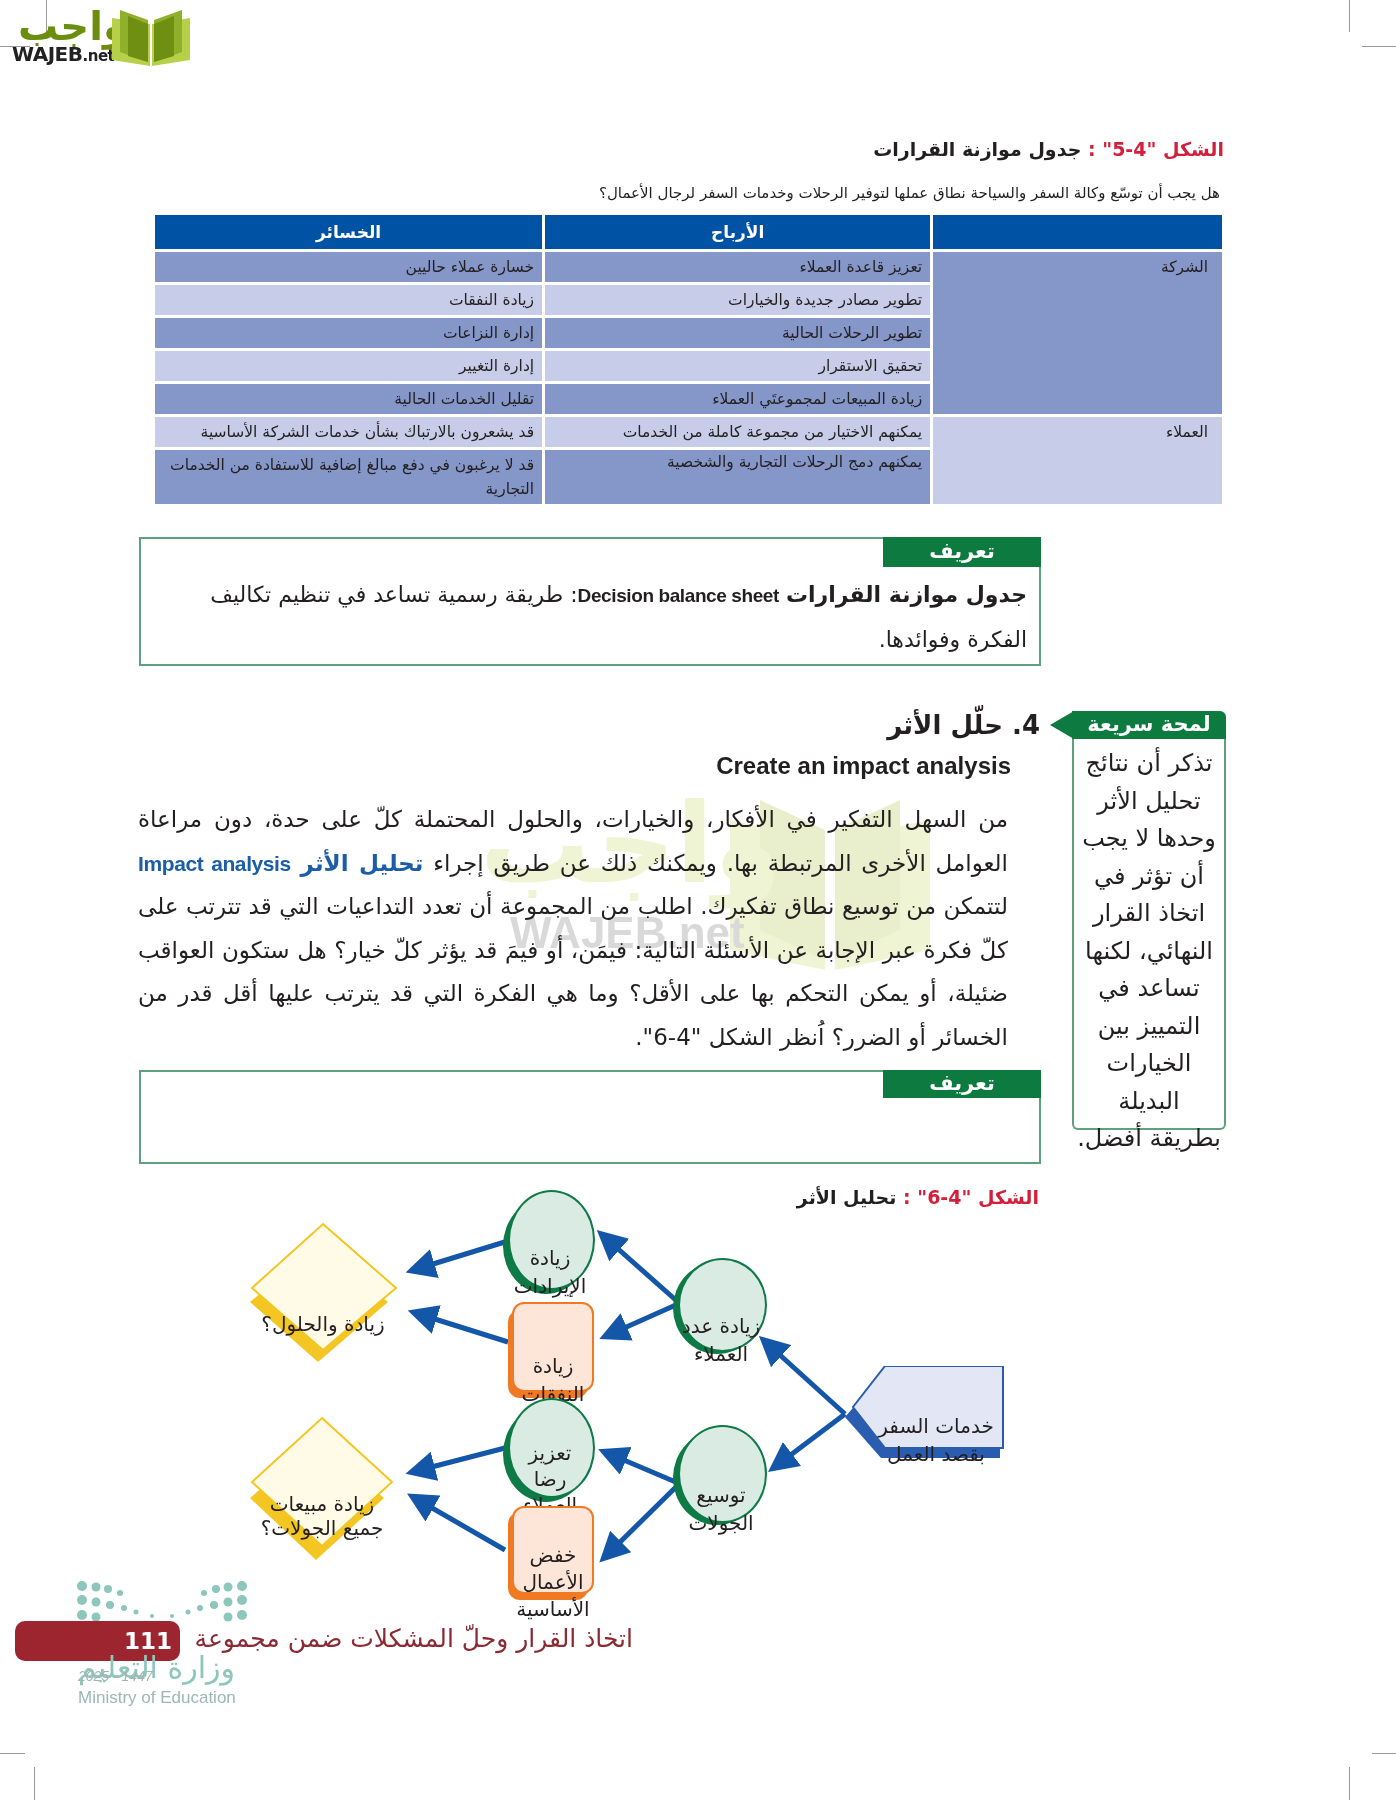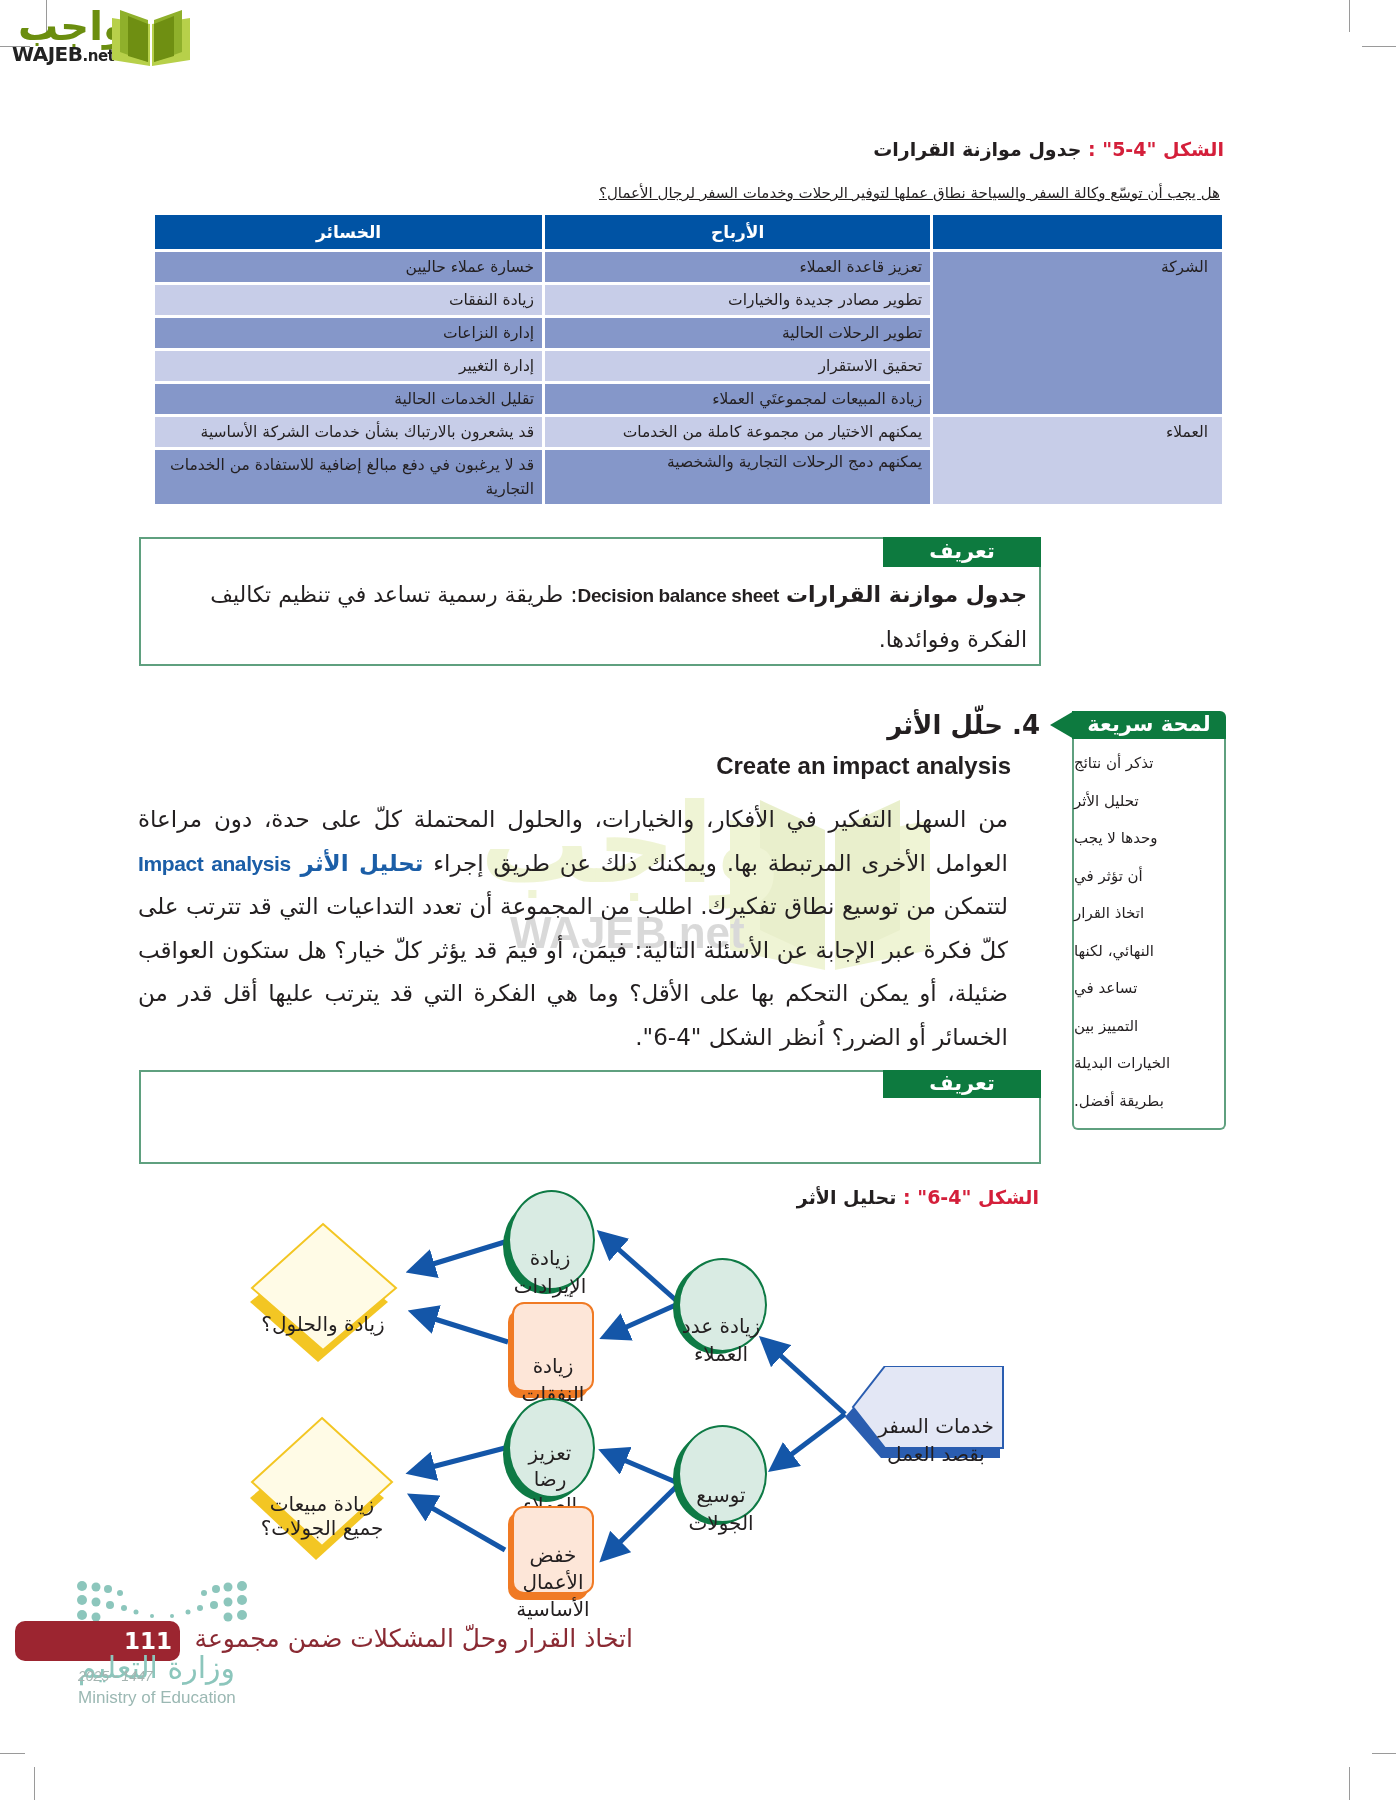--- a/index.html
+++ b/index.html
@@ -25,21 +25,21 @@
   .col-stake{width:288px;vertical-align:top !important;padding-top:6px !important;padding-right:14px !important;}
   
   .defbox{position:absolute;border:2px solid #5fa07f;background:#fff;}
   .deftag{position:absolute;top:-2px;right:-2px;background:#0d7a3f;color:#fff;font-weight:bold;font-size:21px;text-align:center;}
   .deftext{position:absolute;right:12px;left:12px;font-size:22px;line-height:44px;text-align:right;direction:rtl;}
   .deftext b{font-weight:bold;}
   .en-cond{font-family:"Liberation Sans",sans-serif;font-size:19px;font-weight:bold;letter-spacing:-0.4px;}
   
   .tipbox{position:absolute;border:2px solid #5fa07f;border-top:none;border-radius:0 0 6px 6px;background:#fff;}
   .tiptag{position:absolute;background:#0d7a3f;color:#fff;font-weight:bold;font-size:21px;text-align:center;border-radius:0 6px 0 0;}
-  .tipline{font-size:15px;line-height:37.5px;text-align:left;direction:rtl;}
+  .tipline{font-size:24px;line-height:37.5px;text-align:center;direction:rtl;}
   
   .sec-h{font-weight:bold;font-size:26px;direction:rtl;text-align:right;white-space:nowrap;}
   .sec-en{font-family:"Liberation Sans",sans-serif;font-weight:bold;font-size:24px;white-space:nowrap;}
   .para{font-size:23px;line-height:43.5px;direction:rtl;text-align:justify;text-align-last:right;}
   .para .kw{color:#1b5ea7;font-weight:bold;}
   .para .kw-en{color:#1b5ea7;font-weight:bold;font-family:"Liberation Sans",sans-serif;font-size:21px;letter-spacing:-0.4px;}
   
   .wm{position:absolute;opacity:0.28;pointer-events:none;}
   
   .node-text{font-size:20px;text-align:center;direction:rtl;line-height:28px;color:#231f20;margin-top:36px;}
@@ -73,21 +73,21 @@
     <path d="M22 10 L42 18 L42 56 L22 50 Z" fill="#6f8f12"></path>
     <path d="M68 10 L48 18 L48 56 L68 50 Z" fill="#6f8f12"></path>
   </svg>
 </div>
 
 <div class="abs fig-cap rtl" style="right:172px;top:138px;">
   <span class="red">الشكل "4-5"</span>
   <span class="red">:</span>
   <span>جدول موازنة القرارات</span>
 </div>
-<div class="abs question rtl" style="right:176px;top:184px;text-decoration:underline;">هل يجب أن توسّع وكالة السفر والسياحة نطاق عملها لتوفير الرحلات وخدمات السفر لرجال الأعمال؟</div>
+<div class="abs question rtl" style="right:176px;top:184px;">هل يجب أن توسّع وكالة السفر والسياحة نطاق عملها لتوفير الرحلات وخدمات السفر لرجال الأعمال؟</div>
 
 <div class="abs" style="left:152px;top:212px;">
   <table class="dbs">
     <colgroup>
         <col style="width:288px">
         <col style="width:384px">
         <col style="width:386px">
       </colgroup>
     <thead>
       <tr>

